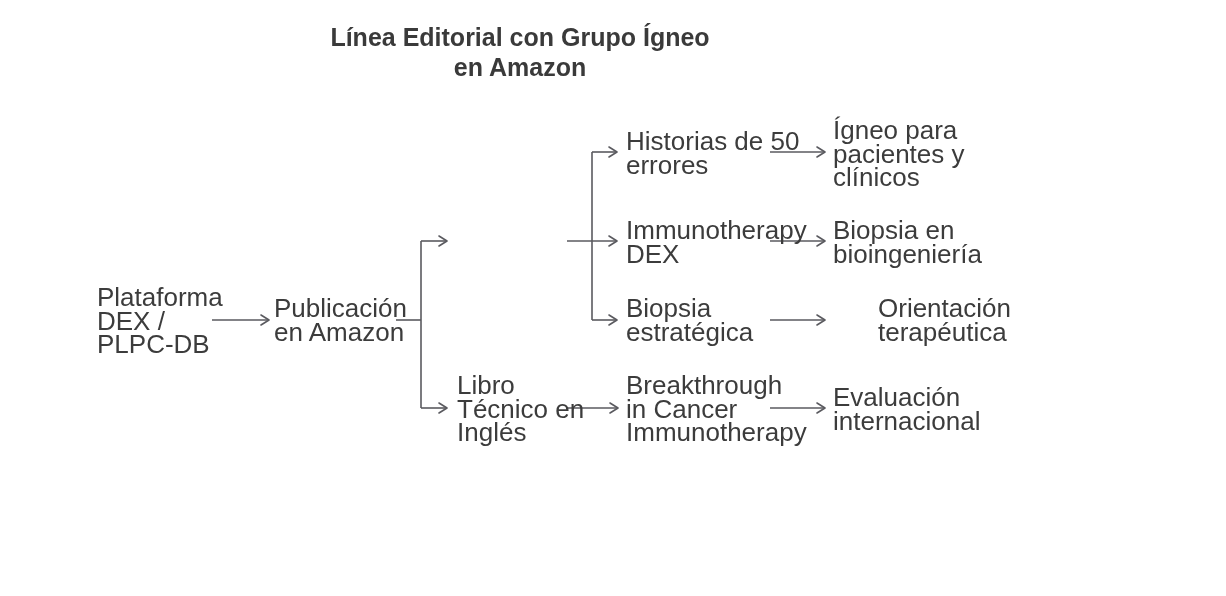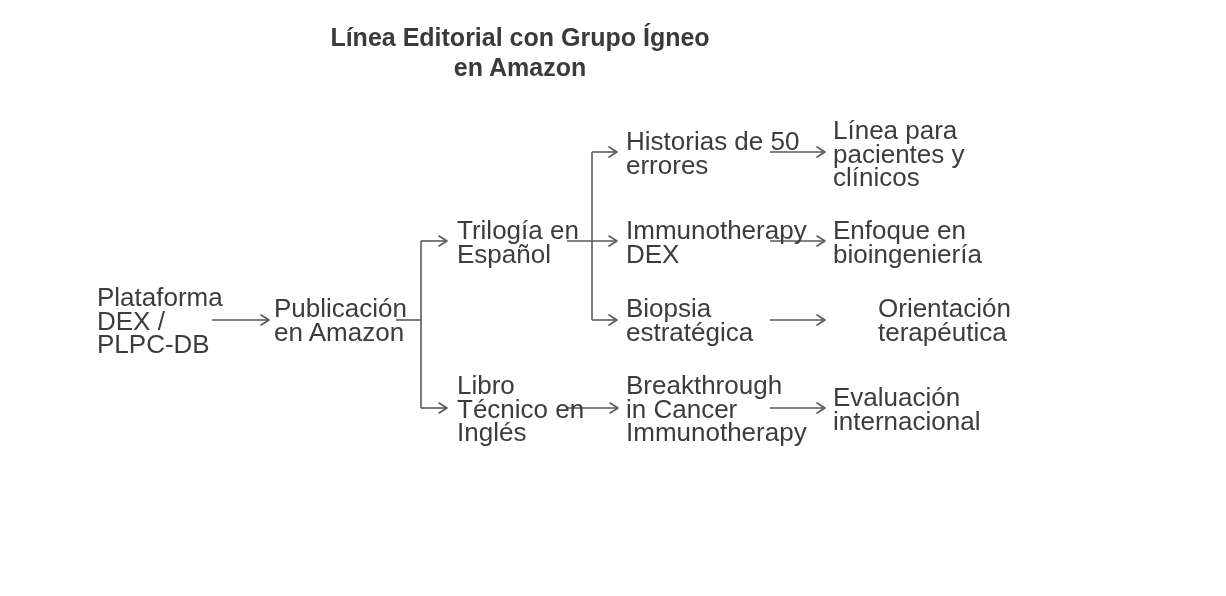--- a/index.html
+++ b/index.html
@@ -119,45 +119,43 @@
     </g>
   </svg>
 
   <div class="node" style="left:97px; top:286px;">Plataforma
 DEX /
 PLPC-DB</div>
 
   <div class="node" style="left:274px; top:297px;">Publicación
 en Amazon</div>
 
-  <div class="node" style="left:457px; top:219px;">Trilogía en
-Español</div>
 
   <div class="node" style="left:457px; top:374px;">Libro
 Técnico en
 Inglés</div>
 
   <div class="node" style="left:626px; top:130px;">Historias de 50
 errores</div>
 
   <div class="node" style="left:626px; top:219px;">Immunotherapy
 DEX</div>
 
   <div class="node" style="left:626px; top:297px;">Biopsia
 estratégica</div>
 
   <div class="node" style="left:626px; top:374px;">Breakthrough
 in Cancer
 Immunotherapy</div>
 
-  <div class="node" style="left:833px; top:119px;">Línea para
+  <div class="node" style="left:833px; top:119px;">Ígneo para
 pacientes y
 clínicos</div>
 
-  <div class="node" style="left:833px; top:219px;">Enfoque en
+  <div class="node" style="left:833px; top:219px;">Biopsia en
 bioingeniería</div>
 
   <div class="node" style="left:878px; top:297px;">Orientación
 terapéutica</div>
 
   <div class="node" style="left:833px; top:386px;">Evaluación
 internacional</div>
 
 </div>
 

